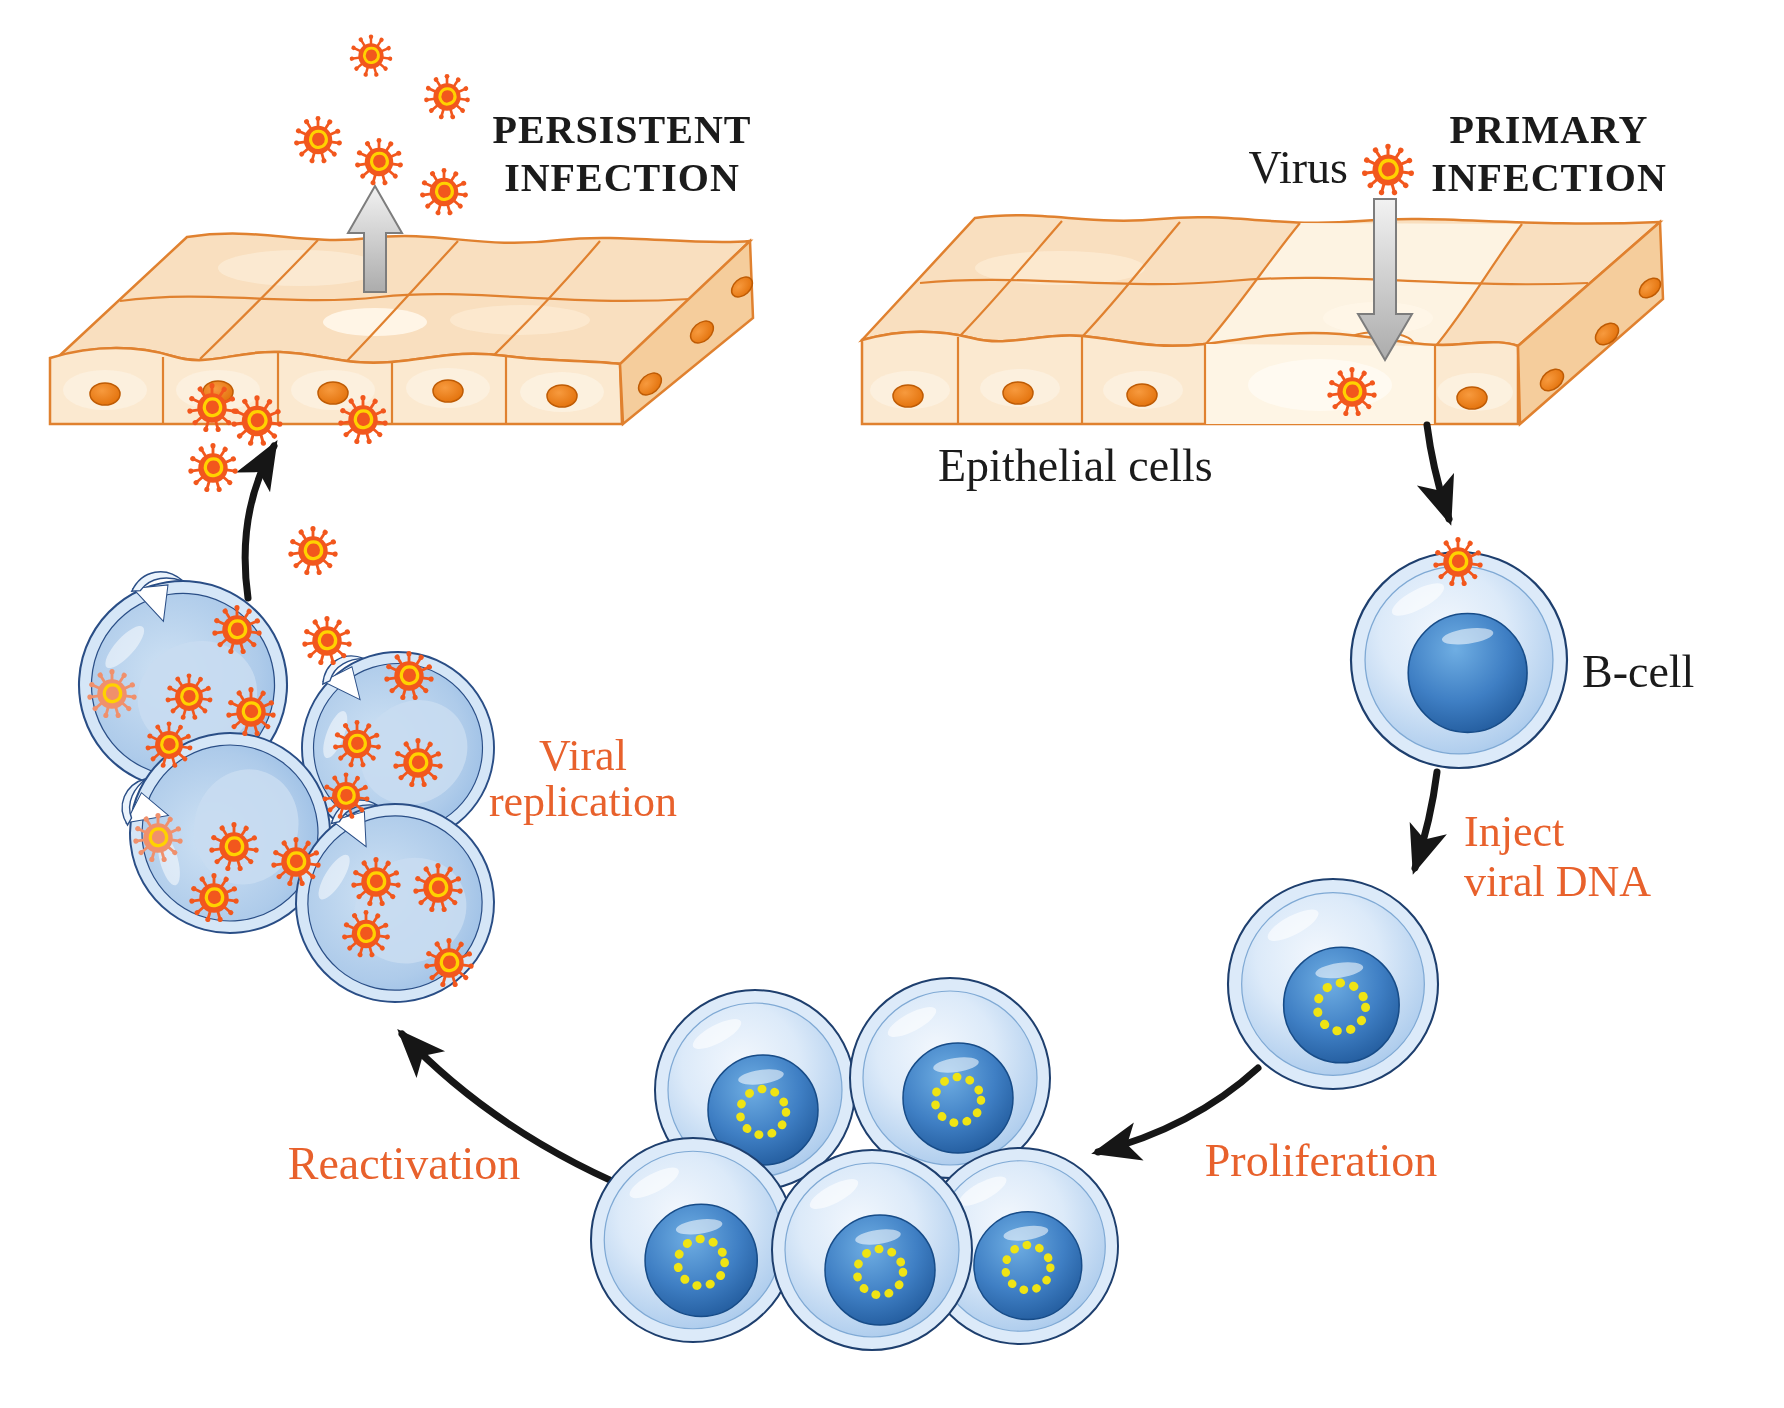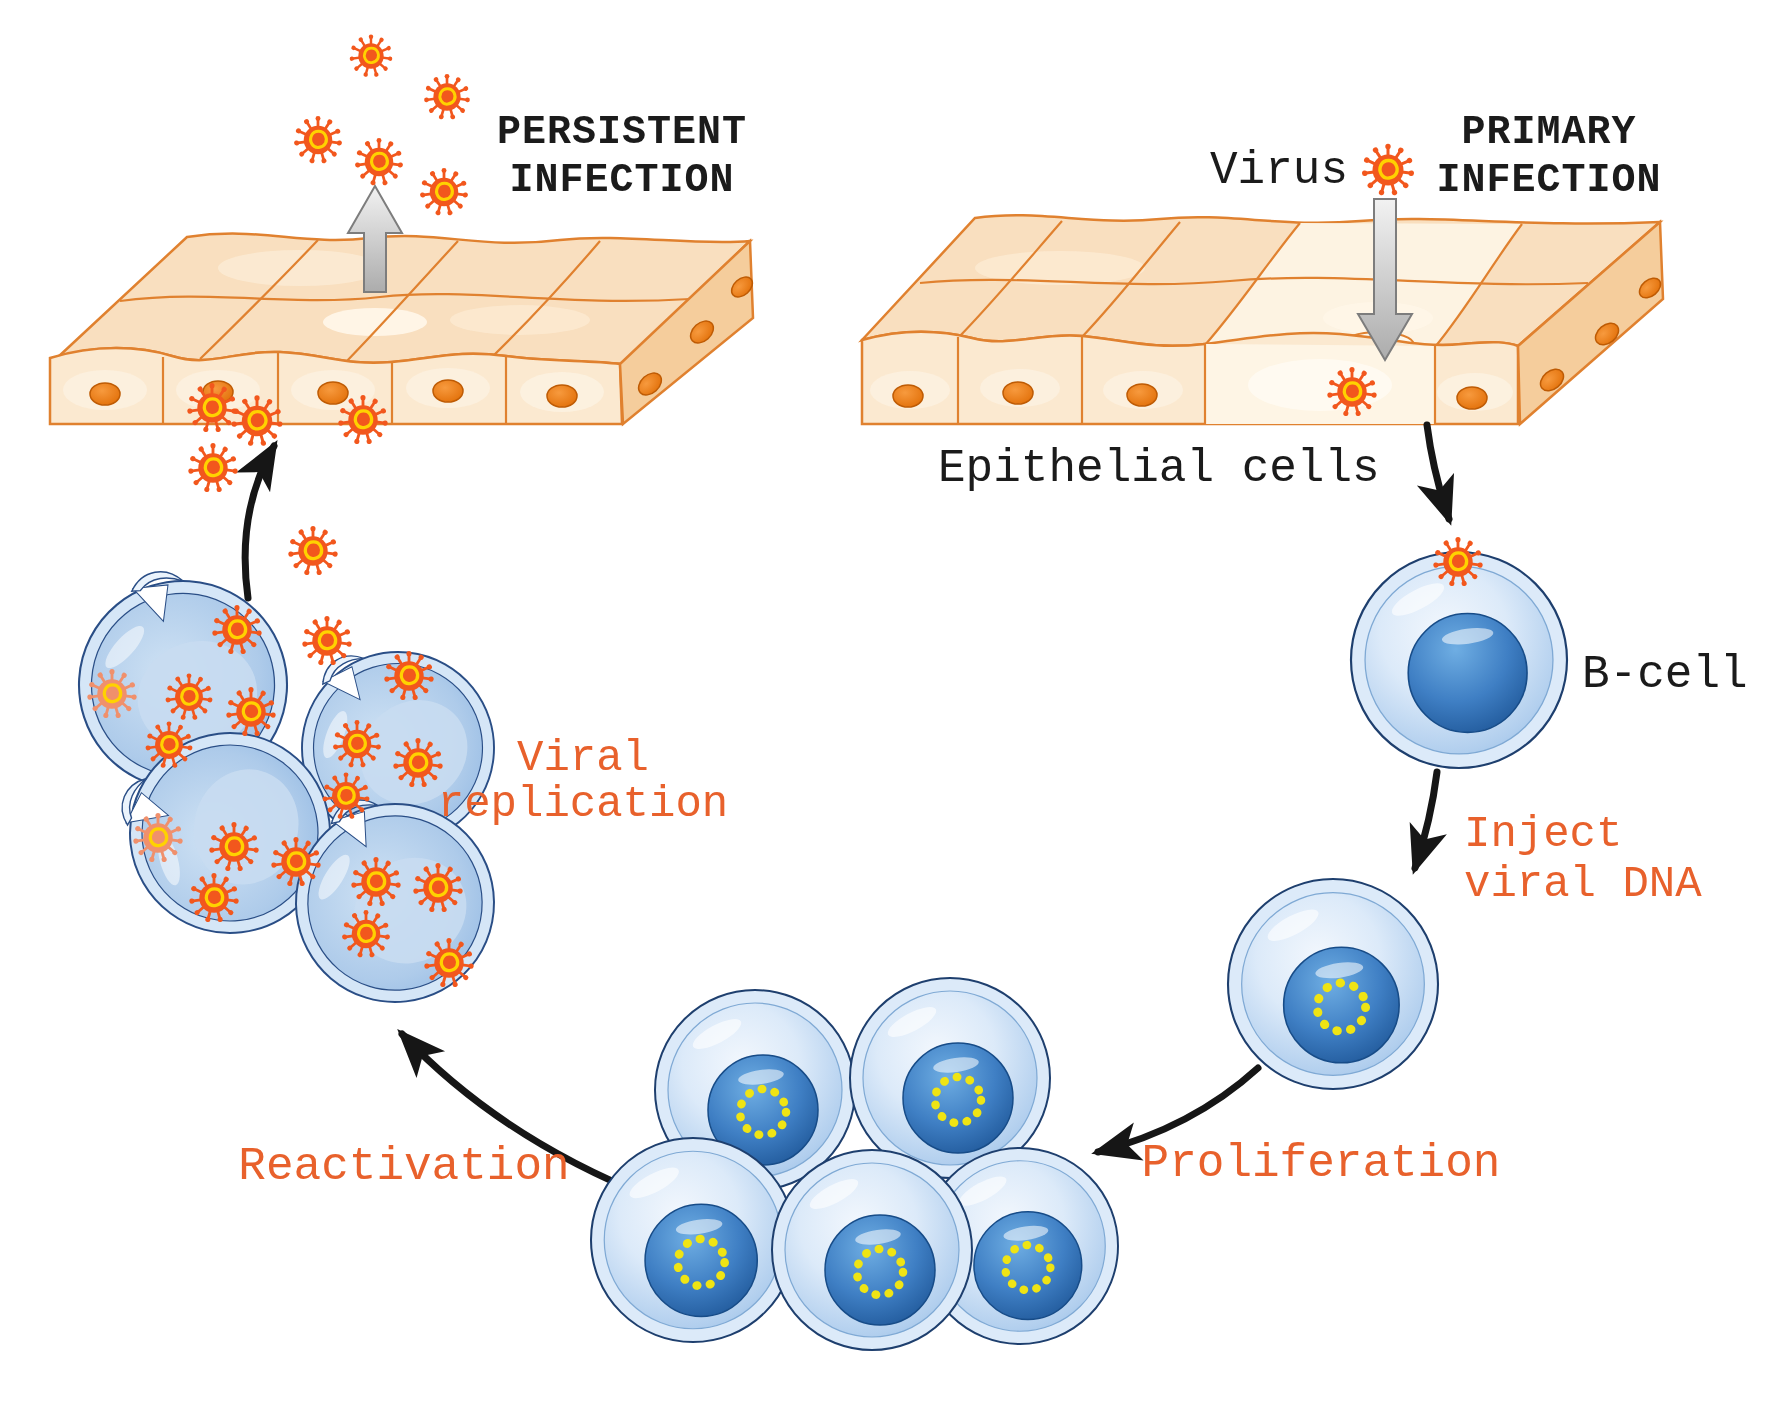--- a/index.html
+++ b/index.html
@@ -1,17 +1,17 @@
 <!DOCTYPE html>
 <html><head>
 <meta charset="utf-8">
 <style>
   html,body{margin:0;padding:0;background:#ffffff;}
   .stage{position:relative;width:1784px;height:1408px;background:#ffffff;overflow:hidden;
-         font-family:Liberation Mono, monospace;}
+         font-family:Liberation Serif, serif;}
   svg{display:block;}
   .tTitle{fill:#1b1b1b;font-size:40px;font-weight:600;letter-spacing:1px;}
   .tLabel{fill:#1b1b1b;font-size:46px;font-weight:500;}
   .tAcc{fill:#E8612C;font-size:46px;font-weight:400;}
   .tAccS{fill:#E8612C;font-size:44px;font-weight:400;}
 </style>
 </head>
 <body>
 
 <div class="stage">

